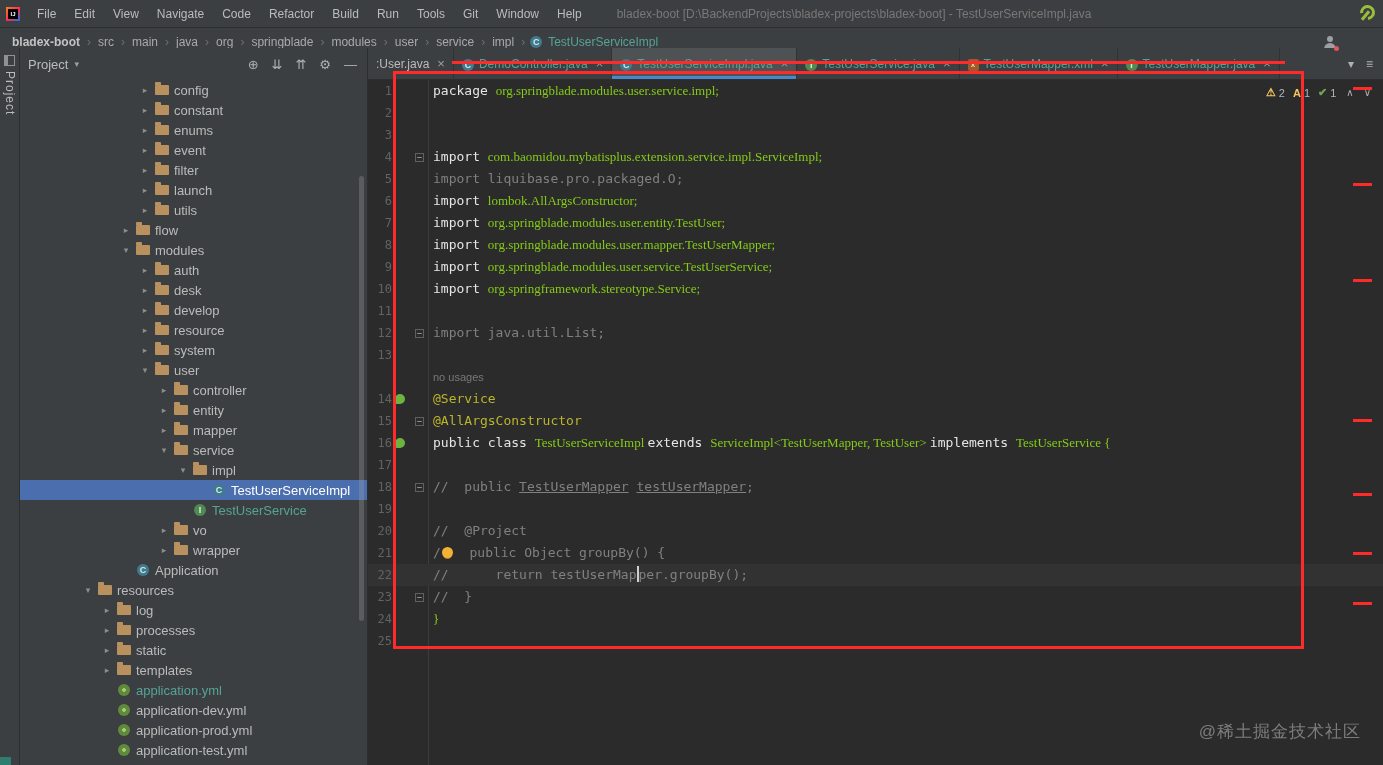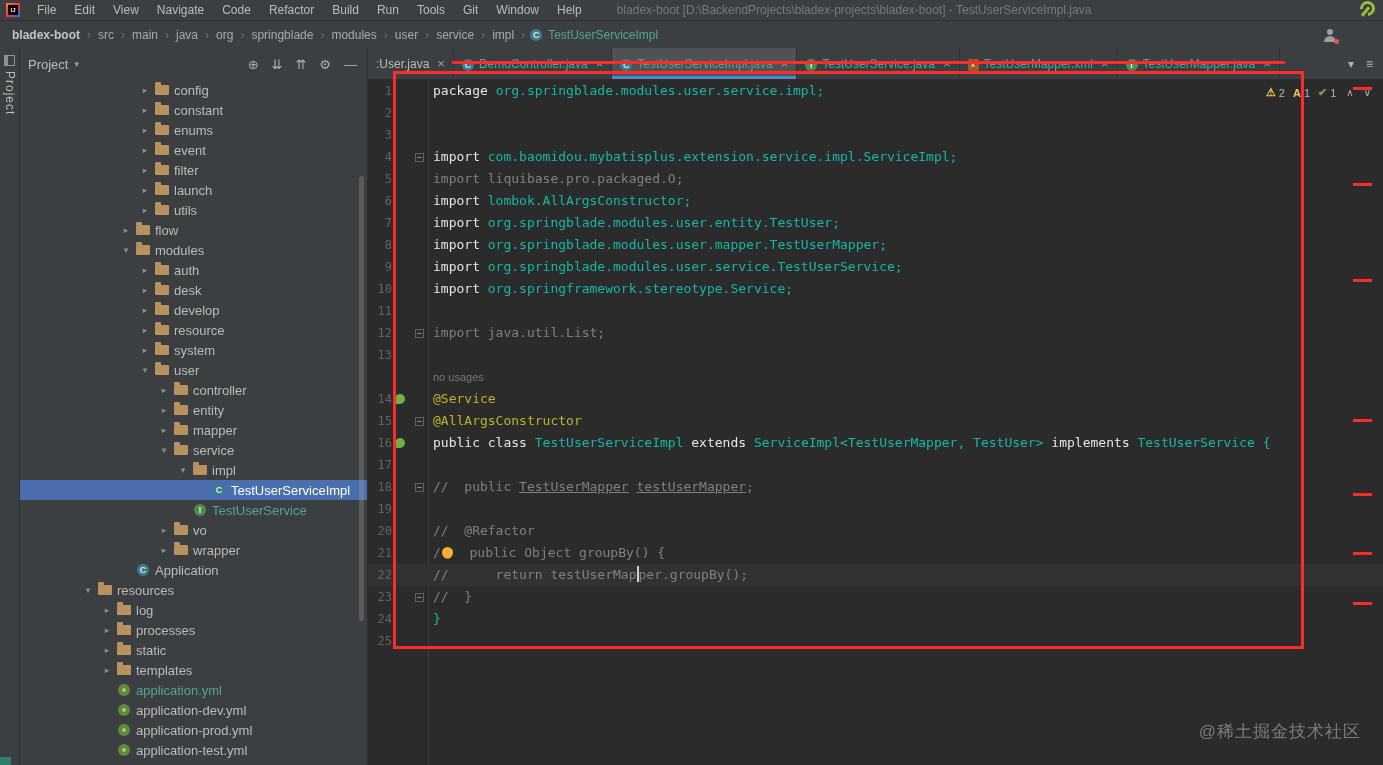--- a/index.html
+++ b/index.html
@@ -2,21 +2,21 @@
 <html><head>
 <meta charset="utf-8">
 <style>
   *{margin:0;padding:0;box-sizing:border-box;}
   html,body{width:1383px;height:765px;overflow:hidden;}
   body{background:#2B2B2B;font-family:"Liberation Sans","DejaVu Sans",sans-serif;}
   #app{position:absolute;inset:0;width:1383px;height:765px;overflow:hidden;}
   .spacer{flex:1;}
 
   
-  .menu-bar{height:21px;background:#3C3F41;border-bottom:1px solid #2E2E2E;display:flex;align-items:center;padding:0 6px;font-size:12px;color:#BBBBBB;}
+  .menu-bar{height:28px;background:#3C3F41;border-bottom:1px solid #2E2E2E;display:flex;align-items:center;padding:0 6px;font-size:12px;color:#BBBBBB;}
   .logo{width:14px;height:14px;margin-right:8px;background:linear-gradient(135deg,#FC801D 0%,#FE2857 55%,#007EFF 100%);position:relative;flex:none;}
   .logo i{position:absolute;inset:2px;background:#000;color:#FFF;font-style:normal;font-size:6px;line-height:10px;text-align:center;font-weight:bold;}
   .menu-item{padding:0 9px;cursor:default;}
   .window-title{color:#787878;margin-left:26px;white-space:nowrap;}
   .wrench{width:16px;height:16px;position:relative;margin-right:4px;flex:none;}
   .wrench::before{content:"";position:absolute;left:7px;top:4px;width:3px;height:11px;background:#9ABD3C;transform:rotate(40deg);}
   .wrench::after{content:"";position:absolute;left:3px;top:-1px;width:9px;height:9px;border-radius:50%;border:3px solid #9ABD3C;border-bottom-color:transparent;transform:rotate(40deg);}
 
   
   .crumb-bar{height:29px;background:#3C3F41;border-bottom:1px solid #2E2E2E;display:flex;align-items:center;padding:0 10px;font-size:12px;color:#A9A9A9;gap:43px;}
@@ -74,21 +74,21 @@
   .code::before{content:"";position:absolute;left:0;top:0;bottom:0;width:60px;border-right:1px solid #3A3C3D;}
   .code-line{height:22px;display:flex;position:relative;}
   .code-line.current{background:#323232;}
   .gutter{width:60px;flex:none;display:flex;align-items:center;padding-left:4px;}
   .lnum{width:20px;text-align:right;color:#606366;font-size:12px;flex:none;}
   .gslot{width:16px;flex:none;display:flex;justify-content:center;align-items:center;}
   .fslot{width:13px;margin-left:auto;margin-right:2px;flex:none;display:flex;justify-content:center;align-items:center;}
   .fold{width:9px;height:9px;border:1px solid #5E6163;color:#A8ABAD;font-size:9px;line-height:7px;text-align:center;background:#2B2B2B;display:inline-block;}
   .code-text{padding-left:5px;white-space:pre;}
   .kw{color:#e5e5e5;}
-  .pl{color:#14b8a6;}
+  .pl{color:#84cc16;font-family:Liberation Serif, serif;}
   .an{color:#BBB529;}
   .cm{color:#808080;}
   .cmu{color:#808080;text-decoration:underline;text-align:center;}
   .dim{color:#808080;}
   .hint{color:#787878;font-size:11px;font-family:"Liberation Sans",sans-serif;}
   .caret{display:inline-block;width:2px;height:16px;background:#CFCFCF;vertical-align:-3px;}
   .bulb{display:inline-block;width:11px;height:11px;border-radius:50%;background:#F3B135;box-shadow:0 2px 0 -1px #B57B28;vertical-align:-1px;margin:0 1px;}
   .spring-bean{width:10px;height:10px;border-radius:50% 50% 50% 2px;background:#6DB33F;display:inline-block;}
 
   .inspect{position:absolute;top:38px;right:12px;display:flex;align-items:center;gap:8px;font-size:11px;color:#A9B7C6;font-family:"Liberation Sans",sans-serif;}
@@ -639,21 +639,21 @@
               <span class="fslot"></span>
             </span>
             <span class="code-text"></span>
           </div>
           <div class="code-line">
             <span class="gutter">
               <span class="lnum">20</span>
               <span class="gslot"></span>
               <span class="fslot"></span>
             </span>
-            <span class="code-text"><span class="cm">//  @Refactor</span></span>
+            <span class="code-text"><span class="cm">//  @Project</span></span>
           </div>
           <div class="code-line">
             <span class="gutter">
               <span class="lnum">21</span>
               <span class="gslot"></span>
               <span class="fslot"></span>
             </span>
             <span class="code-text"><span class="cm">/</span><span class="bulb"></span><span class="cm">  public Object groupBy() {</span></span>
           </div>
           <div class="code-line current">

